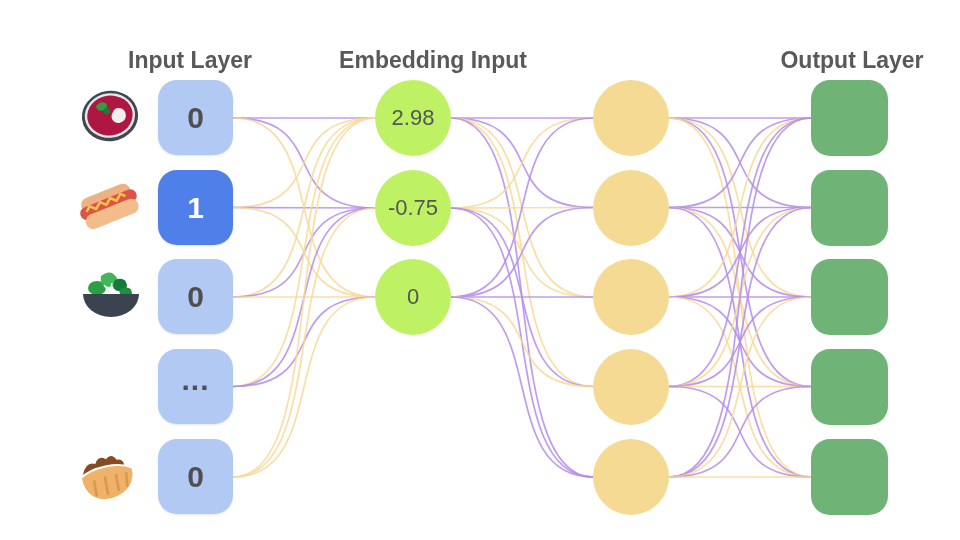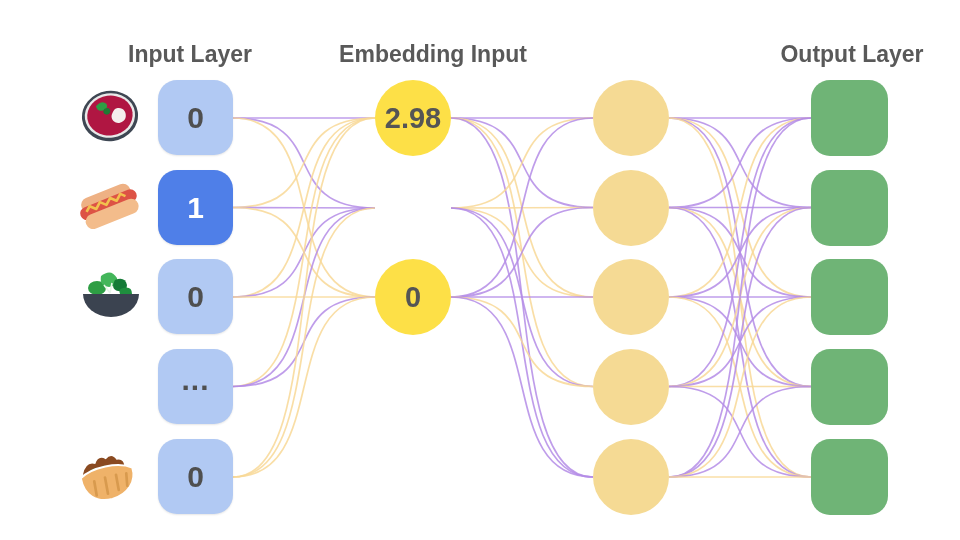--- a/index.html
+++ b/index.html
@@ -1,36 +1,36 @@
 <!DOCTYPE html>
 <html><head>
 <meta charset="utf-8">
 <style>
   html,body{margin:0;padding:0;background:#ffffff;}
   .stage{
     position:relative;width:960px;height:540px;background:#ffffff;overflow:hidden;
     font-family:"Liberation Sans", sans-serif;
   }
   .layer-title{
-    position:absolute;top:41px;margin:0;font-size:23px;font-weight:bold;color:#595959;
+    position:absolute;top:47px;margin:0;font-size:23px;font-weight:bold;color:#595959;
     text-align:center;white-space:nowrap;transform:translateX(-50%);
   }
   #edge-svg{position:absolute;left:0;top:0;width:960px;height:540px;}
   .in-node{
     position:absolute;left:158px;width:75px;height:75px;border-radius:19px;
     background:#b1c9f3;display:flex;align-items:center;justify-content:center;
     font-size:30px;font-weight:bold;color:#4f4f4f;
     box-shadow:0 1px 2px rgba(0,0,0,0.10);
   }
   .in-node.active{background:#4f7fe8;color:#ffffff;}
   .in-node .dots{transform:translateY(-7px);letter-spacing:1px;}
   .emb-node{
     position:absolute;left:375px;width:76px;height:76px;border-radius:50%;
-    background:#fde047;display:flex;align-items:center;justify-content:center;
-    font-size:29px;font-weight:bold;color:#555555;
+    background:#bef264;display:flex;align-items:center;justify-content:center;
+    font-size:22px;font-weight:normal;color:#555555;
   }
   .hid-node{
     position:absolute;left:593px;width:76px;height:76px;border-radius:50%;
     background:#f5da94;
   }
   .out-node{
     position:absolute;left:811px;width:77px;height:76px;border-radius:19px;
     background:#6fb476;
   }
   .food-icon{position:absolute;}
@@ -153,20 +153,23 @@
   <div class="in-node" style="top:349px">
     <span class="dots">...</span>
   </div>
   <div class="in-node" style="top:439px">
     <span>0</span>
   </div>
 
   <div class="emb-node" style="top:80px">
     <span>2.98</span>
   </div>
+  <div class="emb-node" style="top:170px">
+    <span>-0.75</span>
+  </div>
   <div class="emb-node" style="top:259px">
     <span>0</span>
   </div>
 
   <div class="hid-node" style="top:80px"></div>
   <div class="hid-node" style="top:170px"></div>
   <div class="hid-node" style="top:259px"></div>
   <div class="hid-node" style="top:349px"></div>
   <div class="hid-node" style="top:439px"></div>
 

